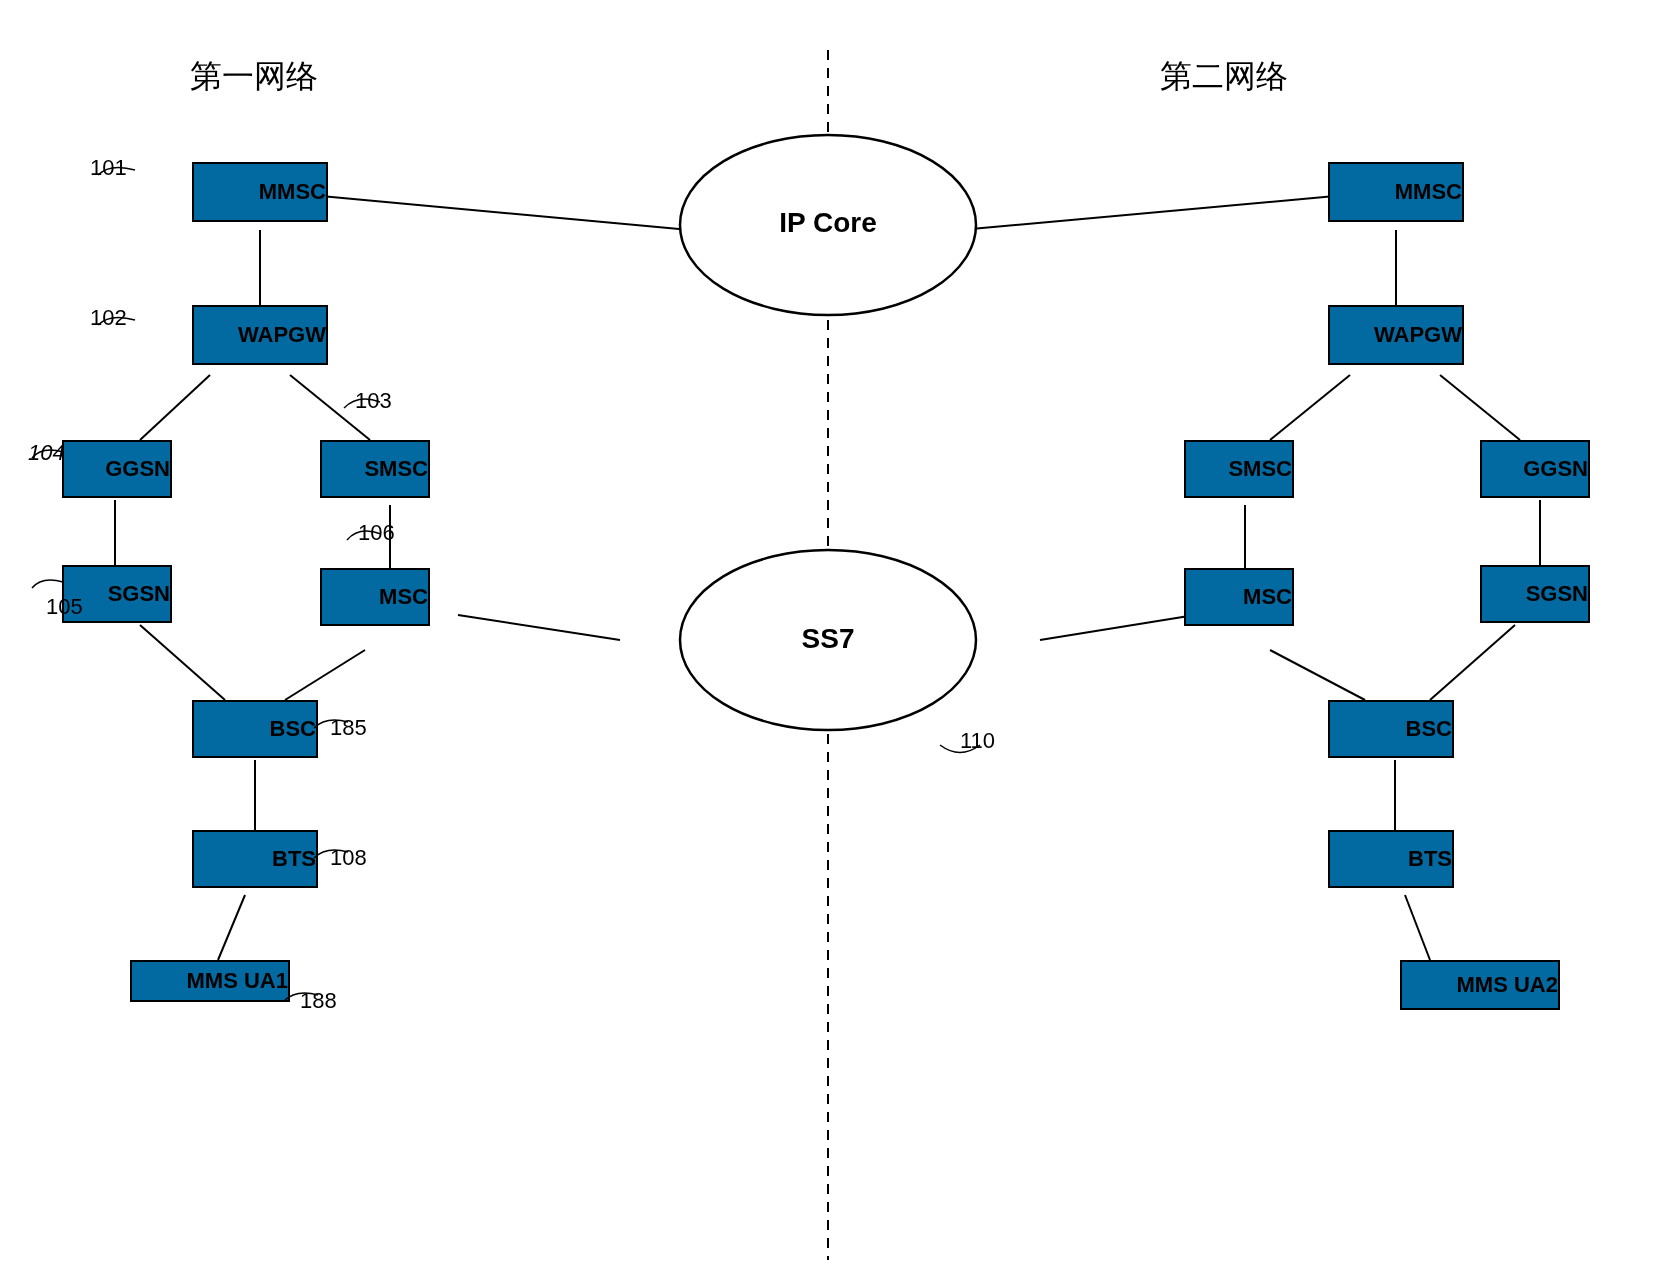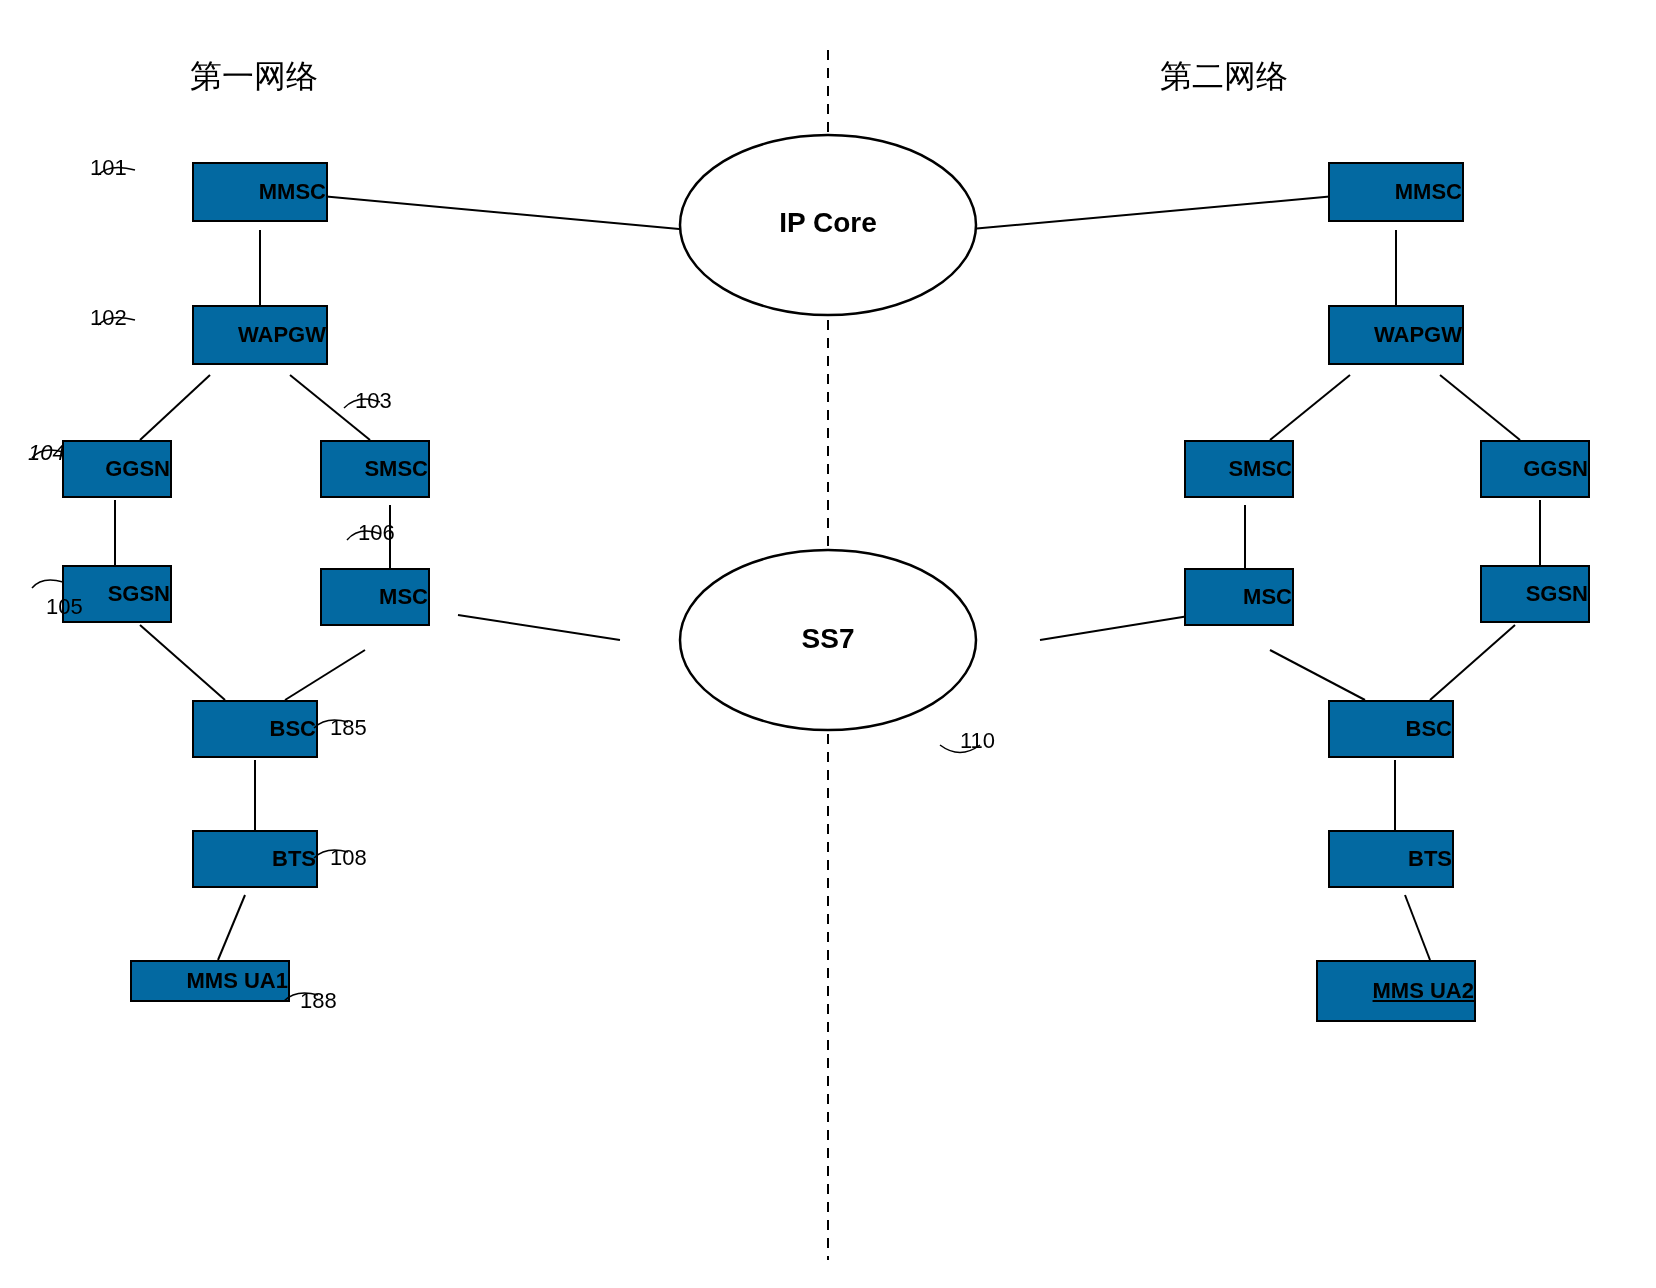--- a/index.html
+++ b/index.html
@@ -217,17 +217,17 @@
   </div>
 
   <div class="node-box" style="left:1328px; top:700px; width:126px; height:58px;">
     <span>BSC</span>
   </div>
 
   <div class="node-box" style="left:1328px; top:830px; width:126px; height:58px;">
     <span>BTS</span>
   </div>
 
-  <div class="node-box" style="left:1316px; top:960px; width:160px; height:62px;text-decoration:underline;">
+  <div class="node-box" style="left:1400px; top:960px; width:160px; height:50px;">
     <span>MMS UA2</span>
   </div>
 
 </div>
 
 </body></html>

